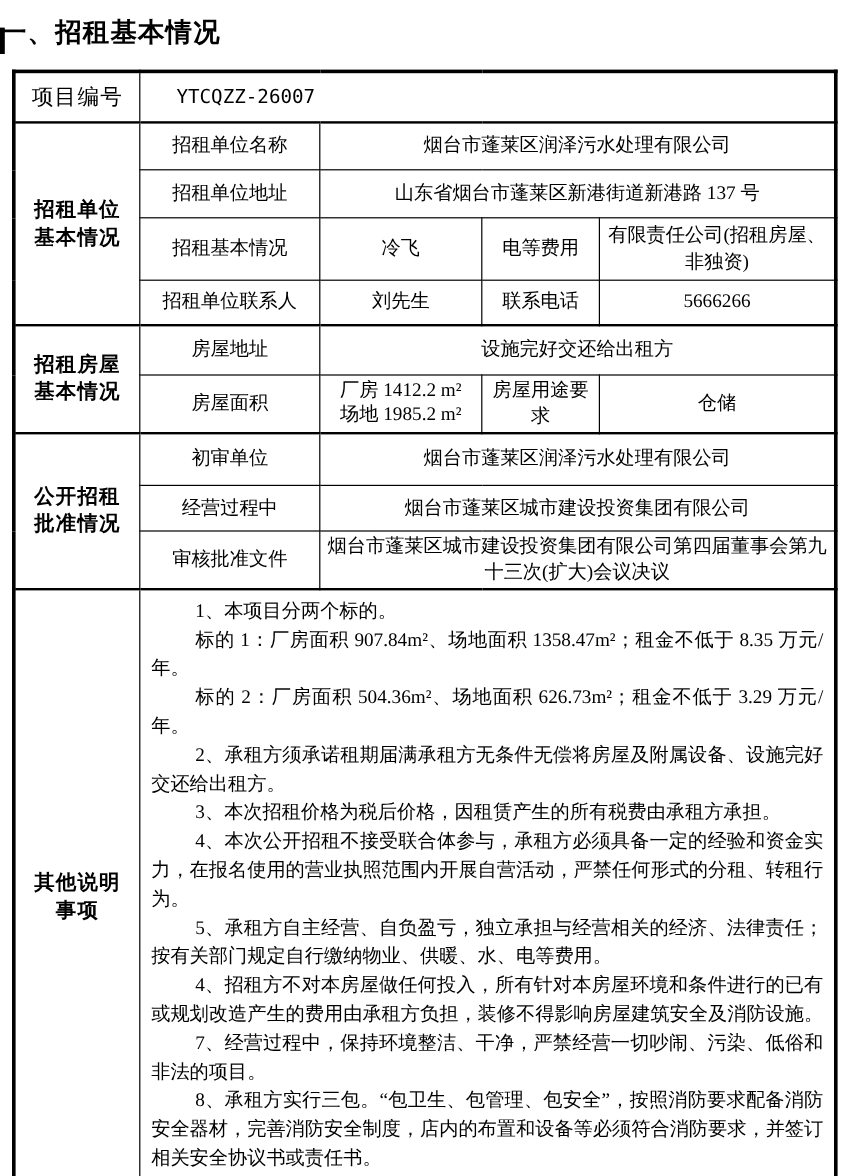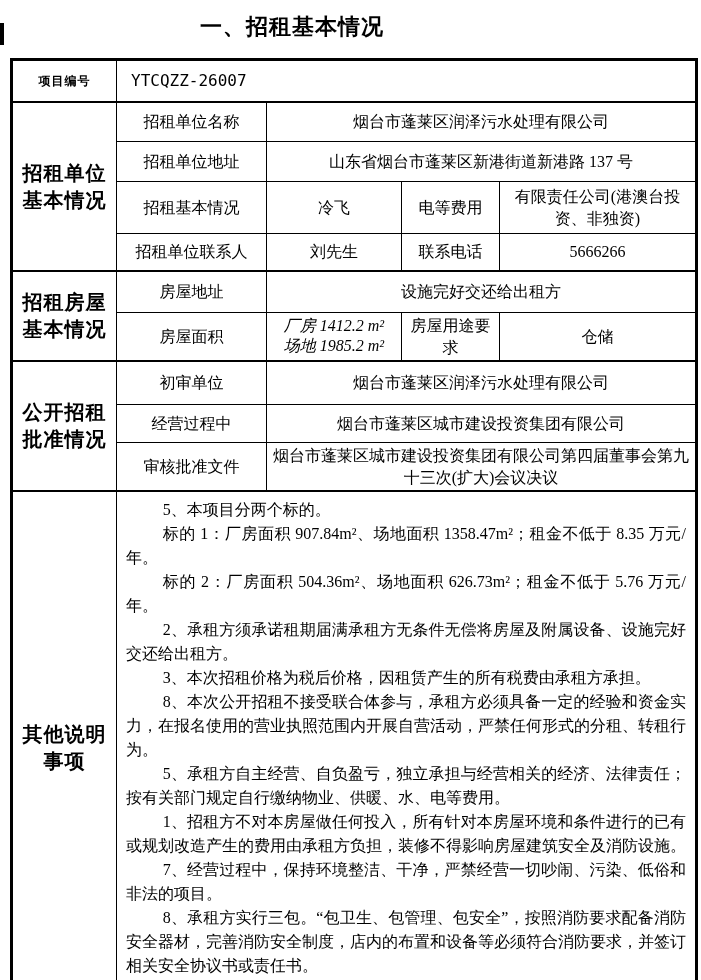--- a/index.html
+++ b/index.html
@@ -3,21 +3,21 @@
 <meta charset="utf-8">
 <style>
   html,body{margin:0;padding:0;}
   body{
     width:701px;height:980px;position:relative;background:#ffffff;color:#000;
     font-family:"Liberation Serif","DejaVu Serif",serif;
     -webkit-font-smoothing:antialiased;
   }
   .scan-mark{position:absolute;left:0;top:23px;width:4px;height:22px;background:#000;}
   .doc-title{
-    position:absolute;top:12px;left:0;width:584px;text-align:center;
+    position:absolute;top:12px;left:0;width:584px;
     font-size:22px;font-weight:bold;letter-spacing:1px;
   }
   table.main{
     position:absolute;left:10px;top:58px;width:685px;
     border-collapse:collapse;table-layout:fixed;
     border:3px solid #000;
   }
   td{
     border:1px solid #000;
     text-align:center;vertical-align:middle;
@@ -30,27 +30,27 @@
   .r3 td{height:35px;font-family:Liberation Serif, serif;}
   .r4 td{height:47px;}
   .r5 td{height:32px;}
   .r6 td{height:36px;}
   .r7 td{height:36px;}
   .r8 td{height:38px;margin-left:24px;}
   .r9 td{height:33px;}
   .r10 td{height:38px;}
   .r11 td{height:506px;}
   td.sec-title{
-    font-weight:bold;font-size:20px;white-space:pre-line;
+    font-weight:bold;font-size:17px;white-space:pre-line;
     font-family:"Liberation Sans","DejaVu Sans",sans-serif;
     letter-spacing:1px;
   }
-  td.proj-label{font-weight:bold;font-size:12px;font-family:"Liberation Sans","DejaVu Sans",sans-serif;letter-spacing:1px;}
-  td.left-val{text-align:left;padding-left:14px;font-family:"DejaVu Sans Mono","Liberation Mono",monospace;font-size:16px;}
-  .area-lines{display:inline-block;text-align:left;line-height:1.25;font-style:italic;}
+  td.proj-label{font-weight:normal;font-size:18px;font-family:"Liberation Sans","DejaVu Sans",sans-serif;letter-spacing:1px;}
+  td.left-val{text-align:left;padding-left:30px;font-family:"DejaVu Sans Mono","Liberation Mono",monospace;font-size:16px;}
+  .area-lines{display:inline-block;text-align:left;line-height:1.25;}
   td.notes-cell{vertical-align:top;text-align:left;padding:6px 9px 0 9px;}
   .para{
     margin:0;text-indent:2.3em;text-align:justify;
     font-size:16px;line-height:24px;
   }
 </style>
 </head>
 <body>
 
 <div class="scan-mark"></div>
@@ -79,21 +79,21 @@
     <td colspan="3">烟台市蓬莱区润泽污水处理有限公司</td>
   </tr>
   <tr class="r3">
     <td>招租单位地址</td>
     <td colspan="3">山东省烟台市蓬莱区新港街道新港路 137 号</td>
   </tr>
   <tr class="r4">
     <td>招租基本情况</td>
     <td>冷飞</td>
     <td>电等费用</td>
-    <td>有限责任公司(港澳台投资、非独资)</td>
+    <td>有限责任公司(招租房屋、非独资)</td>
   </tr>
   <tr class="r5">
     <td>招租单位联系人</td>
     <td>刘先生</td>
     <td>联系电话</td>
     <td>5666266</td>
   </tr>
 
   <tr class="r6 sec-start">
     <td class="sec-title" rowspan="2">招租房屋
@@ -125,27 +125,27 @@
   </tr>
   <tr class="r10">
     <td>审核批准文件</td>
     <td colspan="3">烟台市蓬莱区城市建设投资集团有限公司第四届董事会第九十三次(扩大)会议决议</td>
   </tr>
 
   <tr class="r11 sec-start">
     <td class="sec-title">其他说明
 事项</td>
     <td class="notes-cell" colspan="4">
-          <p class="para">5、本项目分两个标的。</p>
+          <p class="para">1、本项目分两个标的。</p>
           <p class="para">标的 1：厂房面积 907.84m²、场地面积 1358.47m²；租金不低于 8.35 万元/年。</p>
-          <p class="para">标的 2：厂房面积 504.36m²、场地面积 626.73m²；租金不低于 5.76 万元/年。</p>
+          <p class="para">标的 2：厂房面积 504.36m²、场地面积 626.73m²；租金不低于 3.29 万元/年。</p>
           <p class="para">2、承租方须承诺租期届满承租方无条件无偿将房屋及附属设备、设施完好交还给出租方。</p>
           <p class="para">3、本次招租价格为税后价格，因租赁产生的所有税费由承租方承担。</p>
-          <p class="para">8、本次公开招租不接受联合体参与，承租方必须具备一定的经验和资金实力，在报名使用的营业执照范围内开展自营活动，严禁任何形式的分租、转租行为。</p>
+          <p class="para">4、本次公开招租不接受联合体参与，承租方必须具备一定的经验和资金实力，在报名使用的营业执照范围内开展自营活动，严禁任何形式的分租、转租行为。</p>
           <p class="para">5、承租方自主经营、自负盈亏，独立承担与经营相关的经济、法律责任；按有关部门规定自行缴纳物业、供暖、水、电等费用。</p>
-          <p class="para">1、招租方不对本房屋做任何投入，所有针对本房屋环境和条件进行的已有或规划改造产生的费用由承租方负担，装修不得影响房屋建筑安全及消防设施。</p>
+          <p class="para">4、招租方不对本房屋做任何投入，所有针对本房屋环境和条件进行的已有或规划改造产生的费用由承租方负担，装修不得影响房屋建筑安全及消防设施。</p>
           <p class="para">7、经营过程中，保持环境整洁、干净，严禁经营一切吵闹、污染、低俗和非法的项目。</p>
           <p class="para">8、承租方实行三包。“包卫生、包管理、包安全”，按照消防要求配备消防安全器材，完善消防安全制度，店内的布置和设备等必须符合消防要求，并签订相关安全协议书或责任书。</p>
           <p class="para">9、原承租方在同等条件下拥有优先承租权。</p>
         </td>
   </tr>
 </tbody>
   </table>
 
 </body></html>

